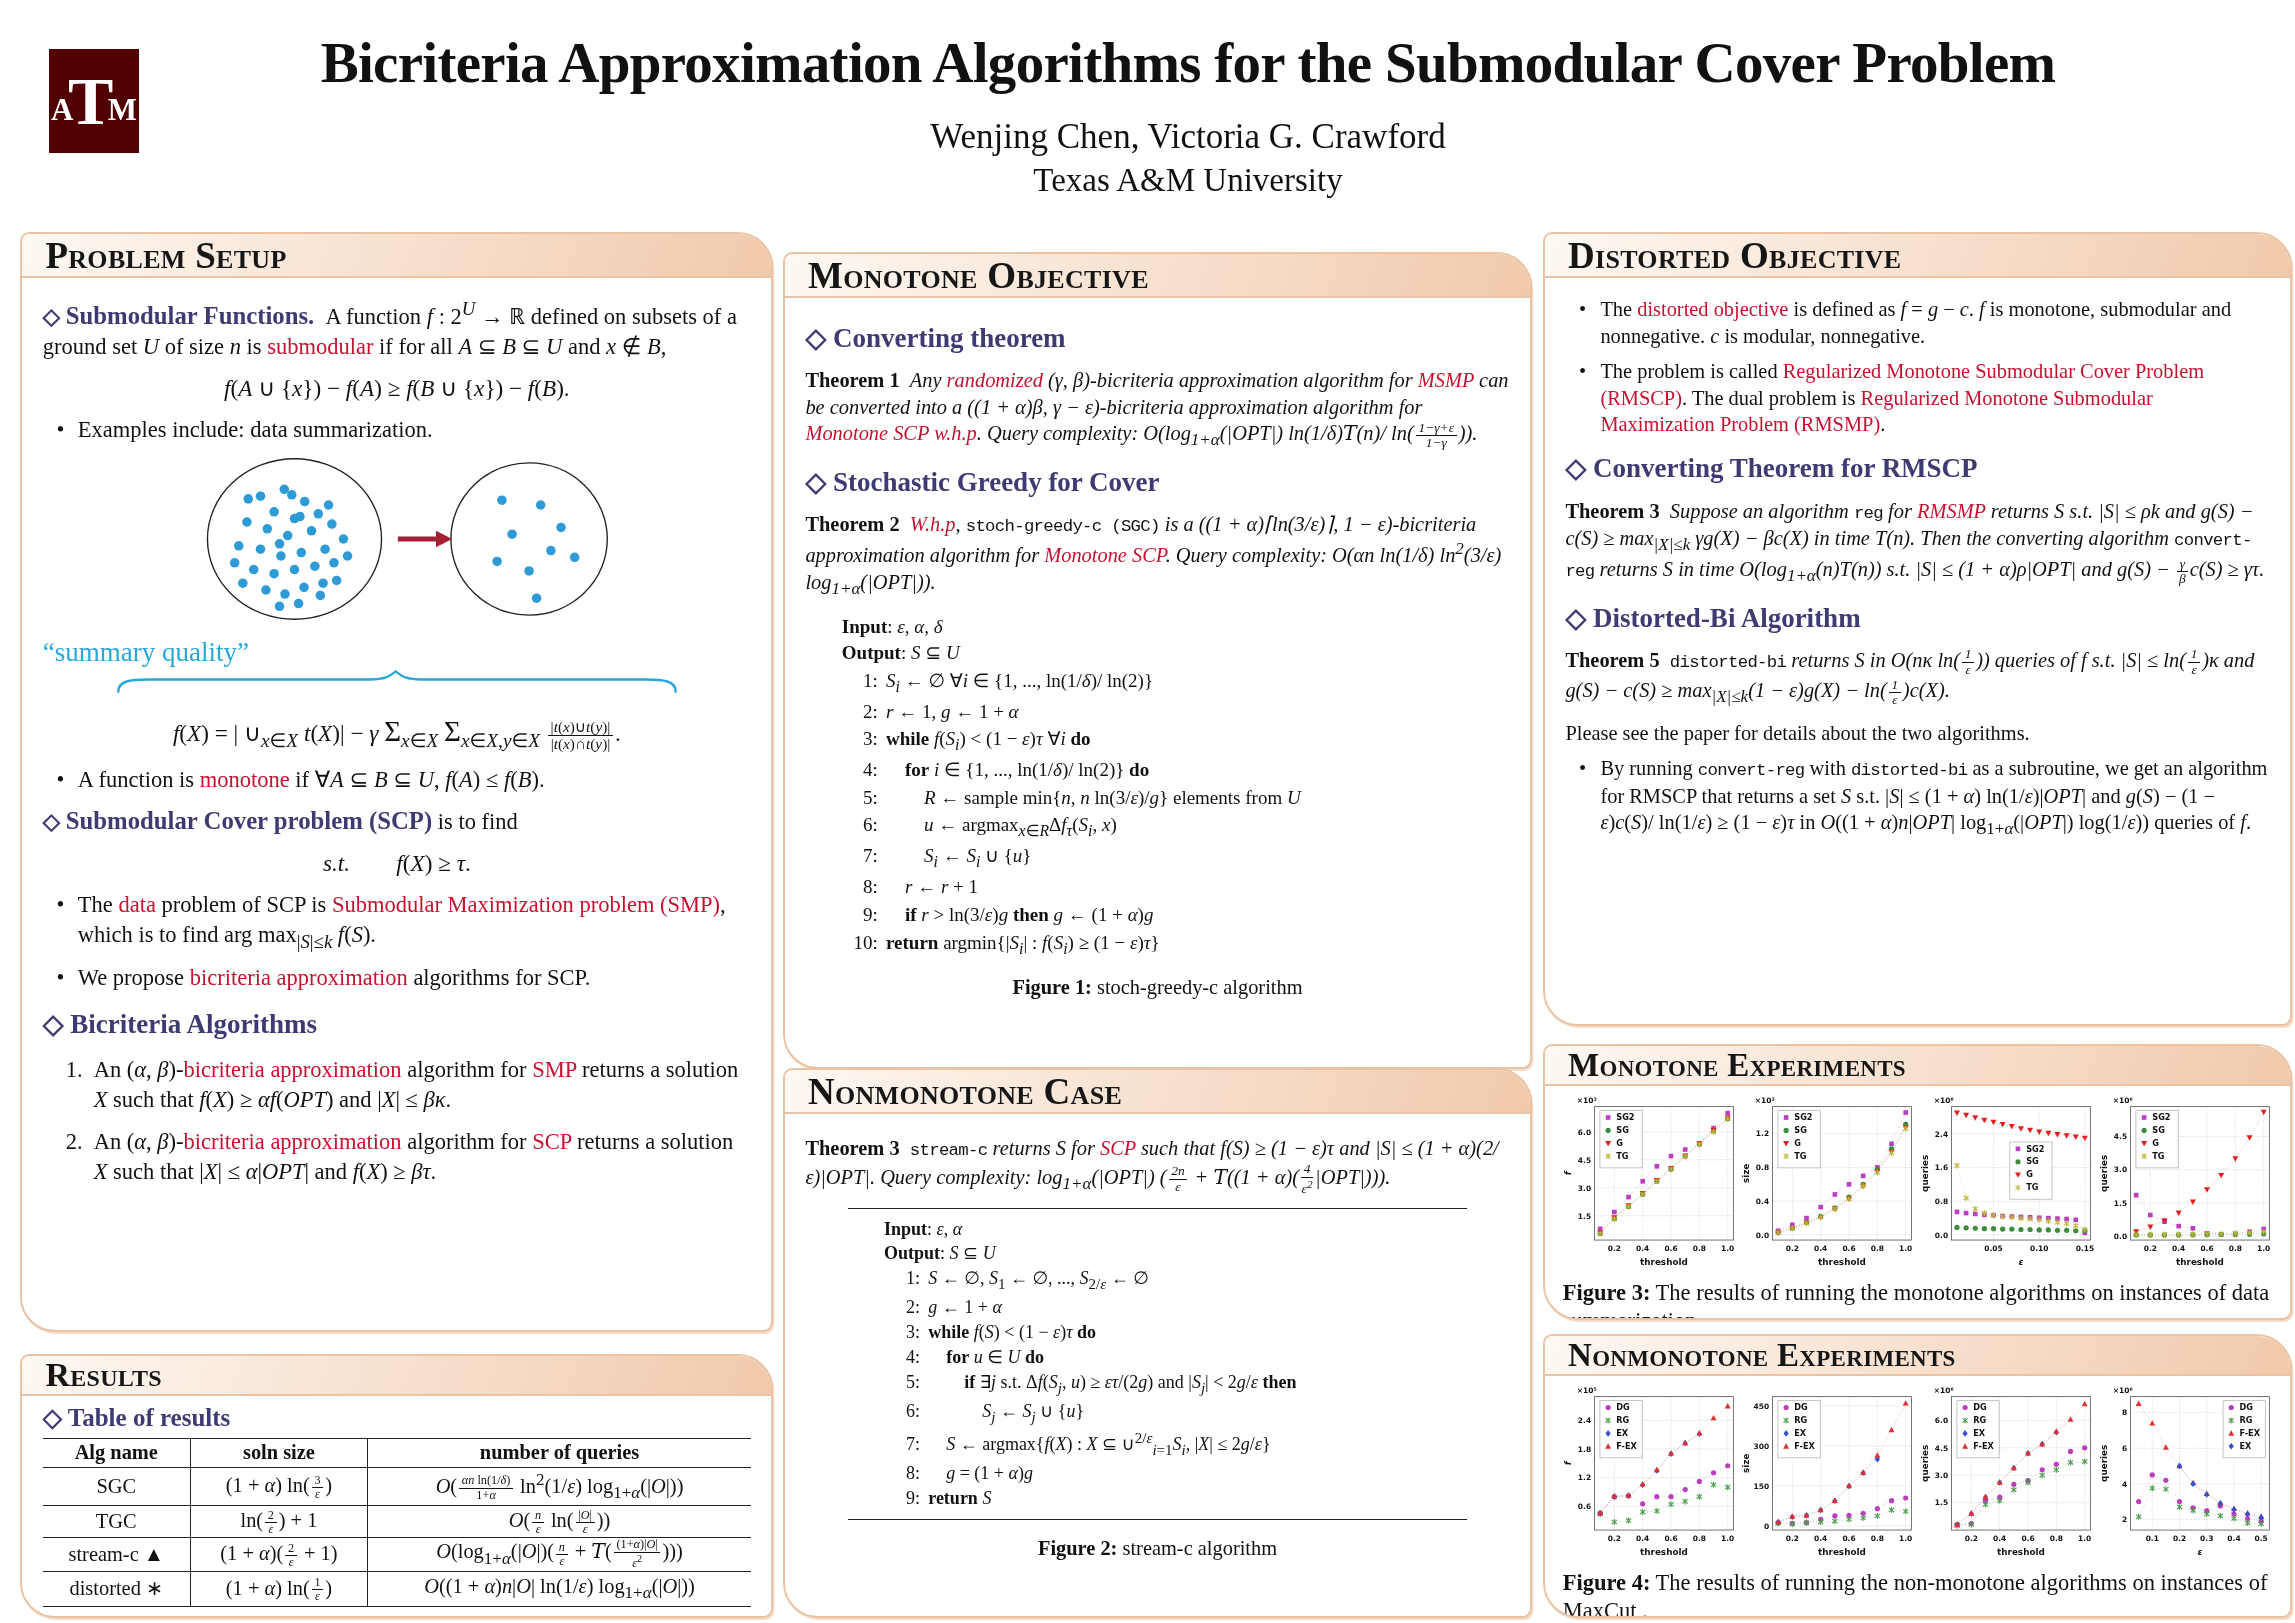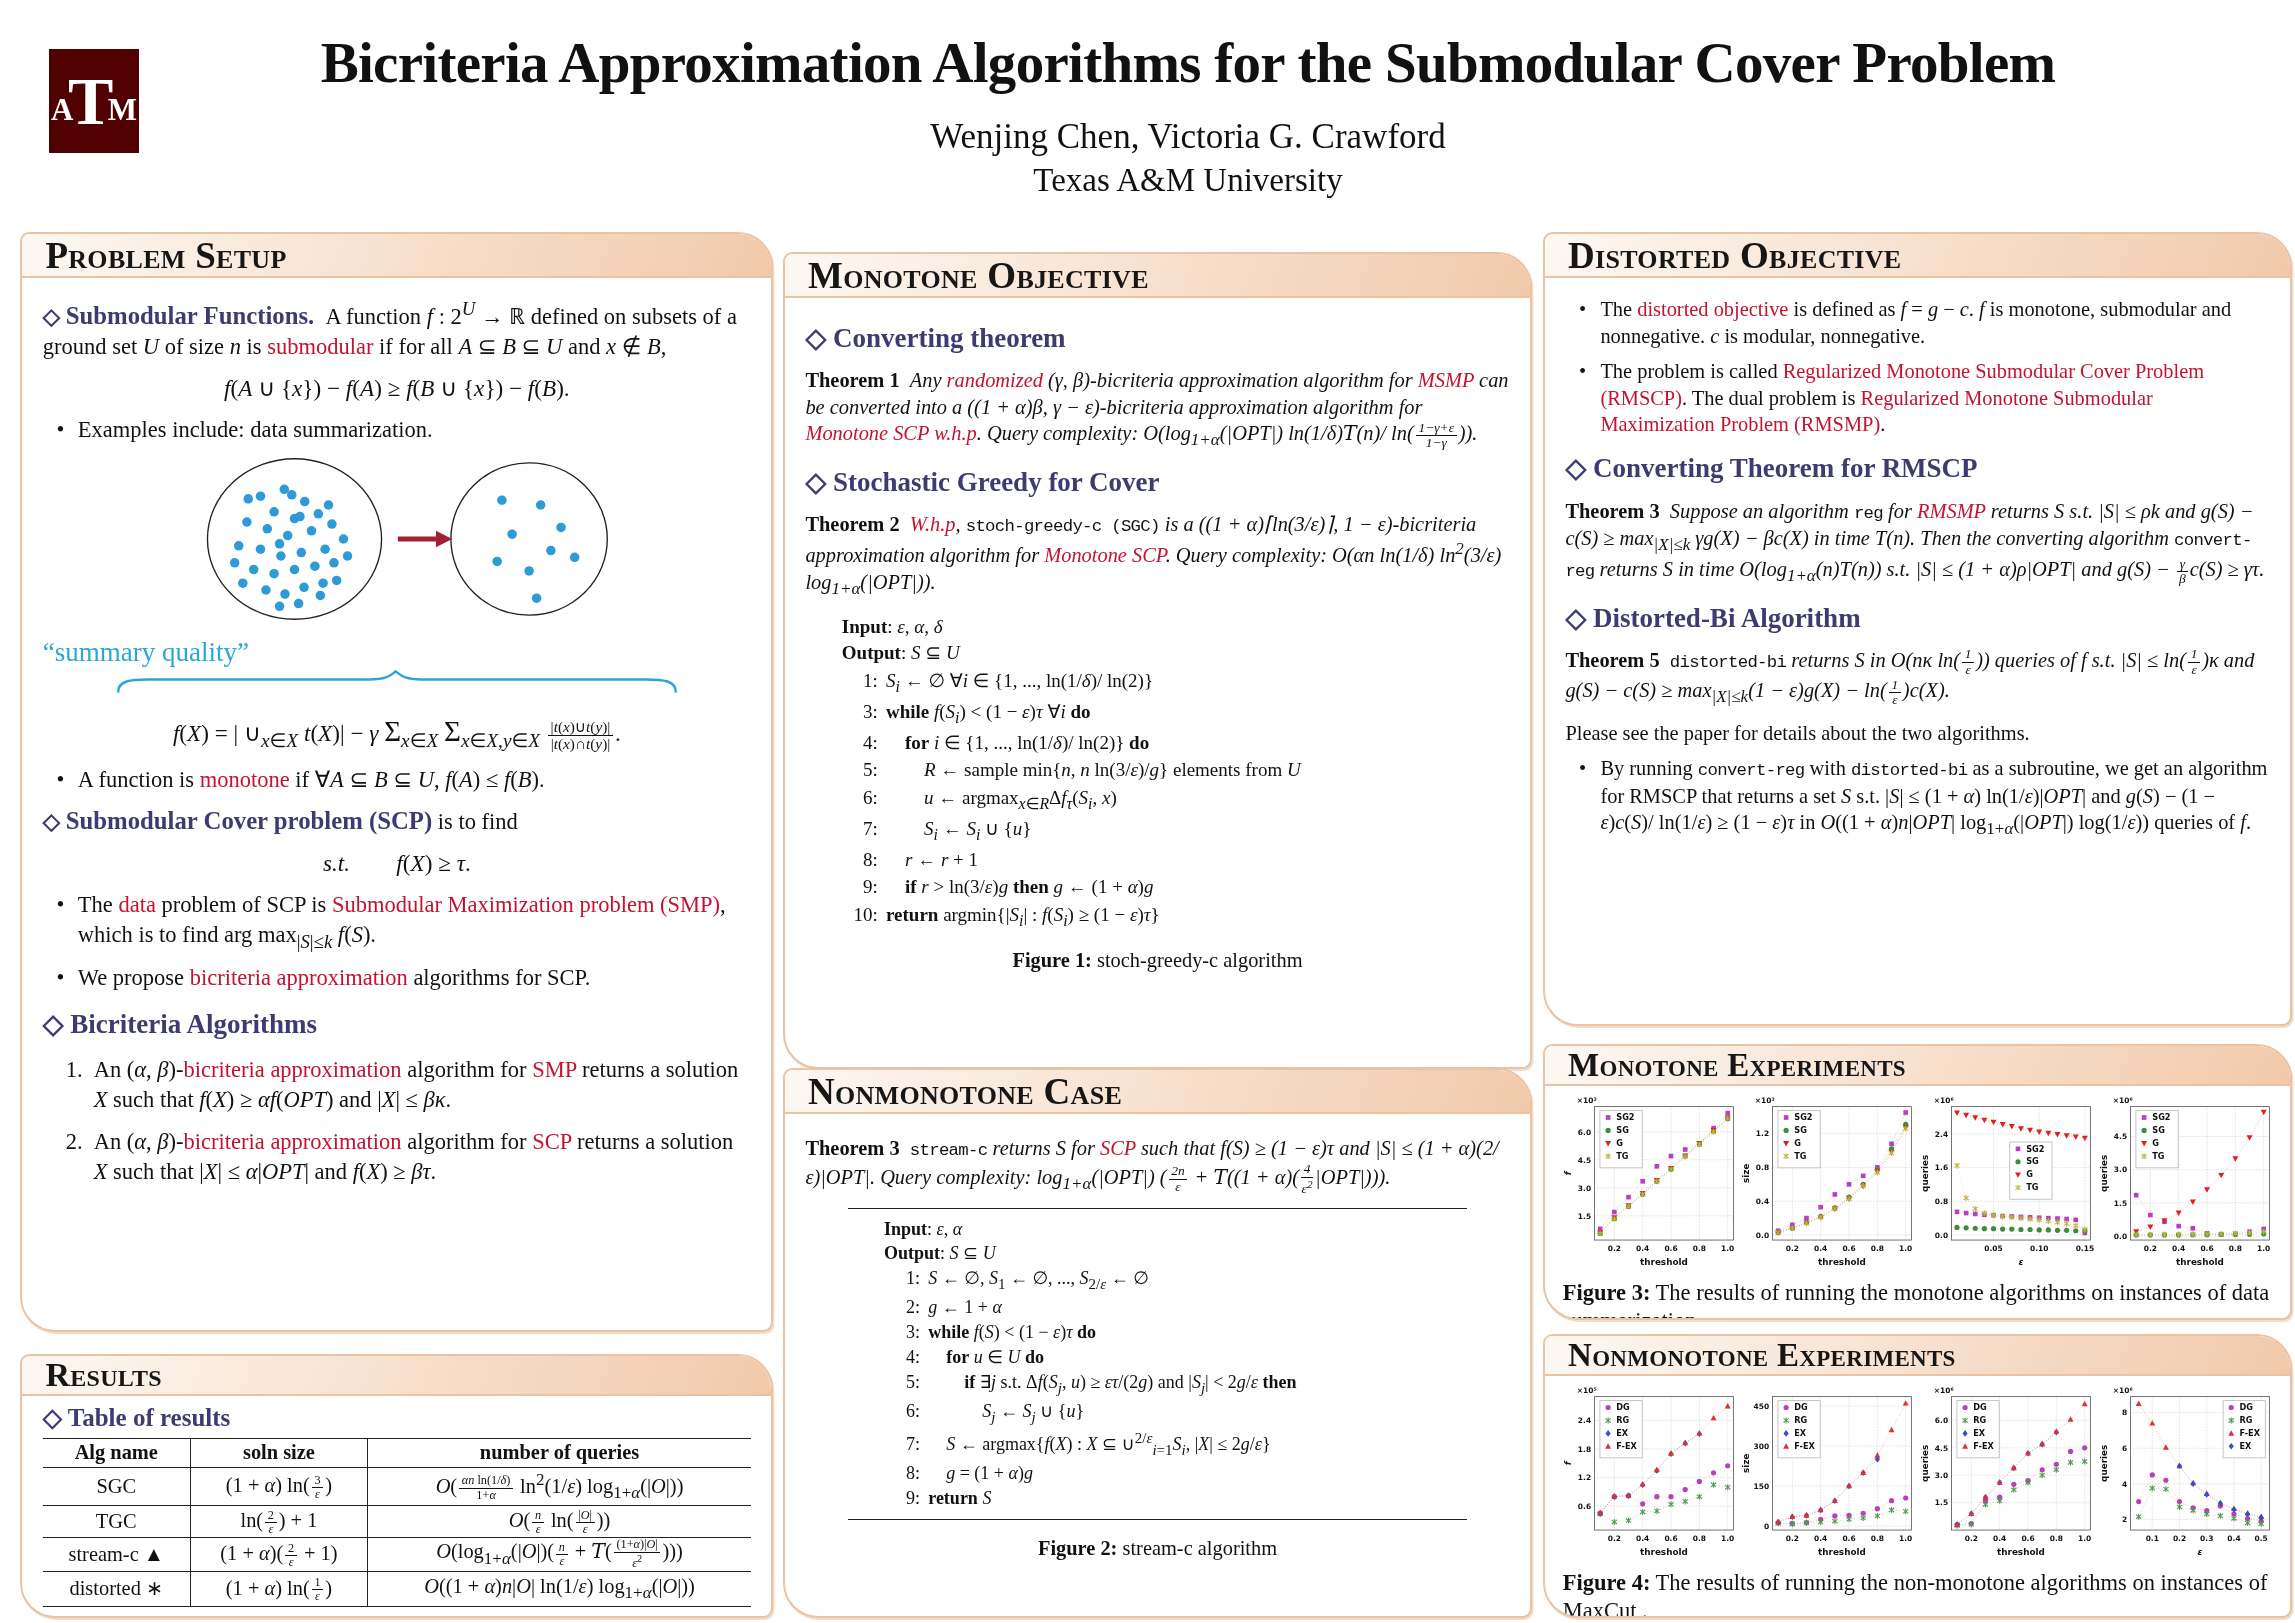--- a/index.html
+++ b/index.html
@@ -261,20 +261,21 @@
           </span>)).</em></div>
     <div class="shead">◇ Stochastic Greedy for Cover</div>
     <div class="thm"><b>Theorem 2</b> <em><r>W.h.p</r>, <m>stoch-greedy-c (SGC)</m> is a ((1 + <i>α</i>)⌈ln(3/<i>ε</i>)⌉, 1 − <i>ε</i>)-bicriteria approximation algorithm for <r>Monotone SCP</r>. Query complexity: O(αn ln(1/δ) ln<sup>2</sup>(3/ε) log<sub>1+α</sub>(|OPT|)).</em></div>
     <div class="alg" style="font-size:19px; line-height:1.38; margin-top:13.6px;">
       <div class="algio">
           <div><b>Input</b>: <i>ε</i>, <i>α</i>, <i>δ</i></div>
           <div><b>Output</b>: <i>S</i> ⊆ <i>U</i></div>
         </div>
       <div>
           <div class="algline"><ln>1:</ln><i>S<sub>i</sub></i> ← ∅ ∀<i>i</i> ∈ {1, ..., ln(1/<i>δ</i>)/ ln(2)}</div>
+          <div class="algline"><ln>2:</ln><i>r</i> ← 1, <i>g</i> ← 1 + <i>α</i></div>
           <div class="algline"><ln>3:</ln><b>while</b> <i>f</i>(<i>S<sub>i</sub></i>) &lt; (1 − <i>ε</i>)<i>τ</i> ∀<i>i</i> <b>do</b></div>
           <div class="algline"><ln>4:</ln> <b>for</b> <i>i</i> ∈ {1, ..., ln(1/<i>δ</i>)/ ln(2)} <b>do</b></div>
           <div class="algline"><ln>5:</ln>  <i>R</i> ← sample min{<i>n</i>, <i>n</i> ln(3/<i>ε</i>)/<i>g</i>} elements from <i>U</i></div>
           <div class="algline"><ln>6:</ln>  <i>u</i> ← argmax<sub><i>x</i>∈<i>R</i></sub>Δ<i>f<sub>τ</sub></i>(<i>S<sub>i</sub></i>, <i>x</i>)</div>
           <div class="algline"><ln>7:</ln>  <i>S<sub>i</sub></i> ← <i>S<sub>i</sub></i> ∪ {<i>u</i>}</div>
           <div class="algline"><ln>8:</ln> <i>r</i> ← <i>r</i> + 1</div>
           <div class="algline"><ln>9:</ln> <b>if</b> <i>r</i> &gt; ln(3/<i>ε</i>)<i>g</i> <b>then</b> <i>g</i> ← (1 + <i>α</i>)<i>g</i></div>
           <div class="algline"><ln>10:</ln><b>return</b> argmin{|<i>S<sub>i</sub></i>| : <i>f</i>(<i>S<sub>i</sub></i>) ≥ (1 − <i>ε</i>)<i>τ</i>}</div>
         </div>
     </div>

